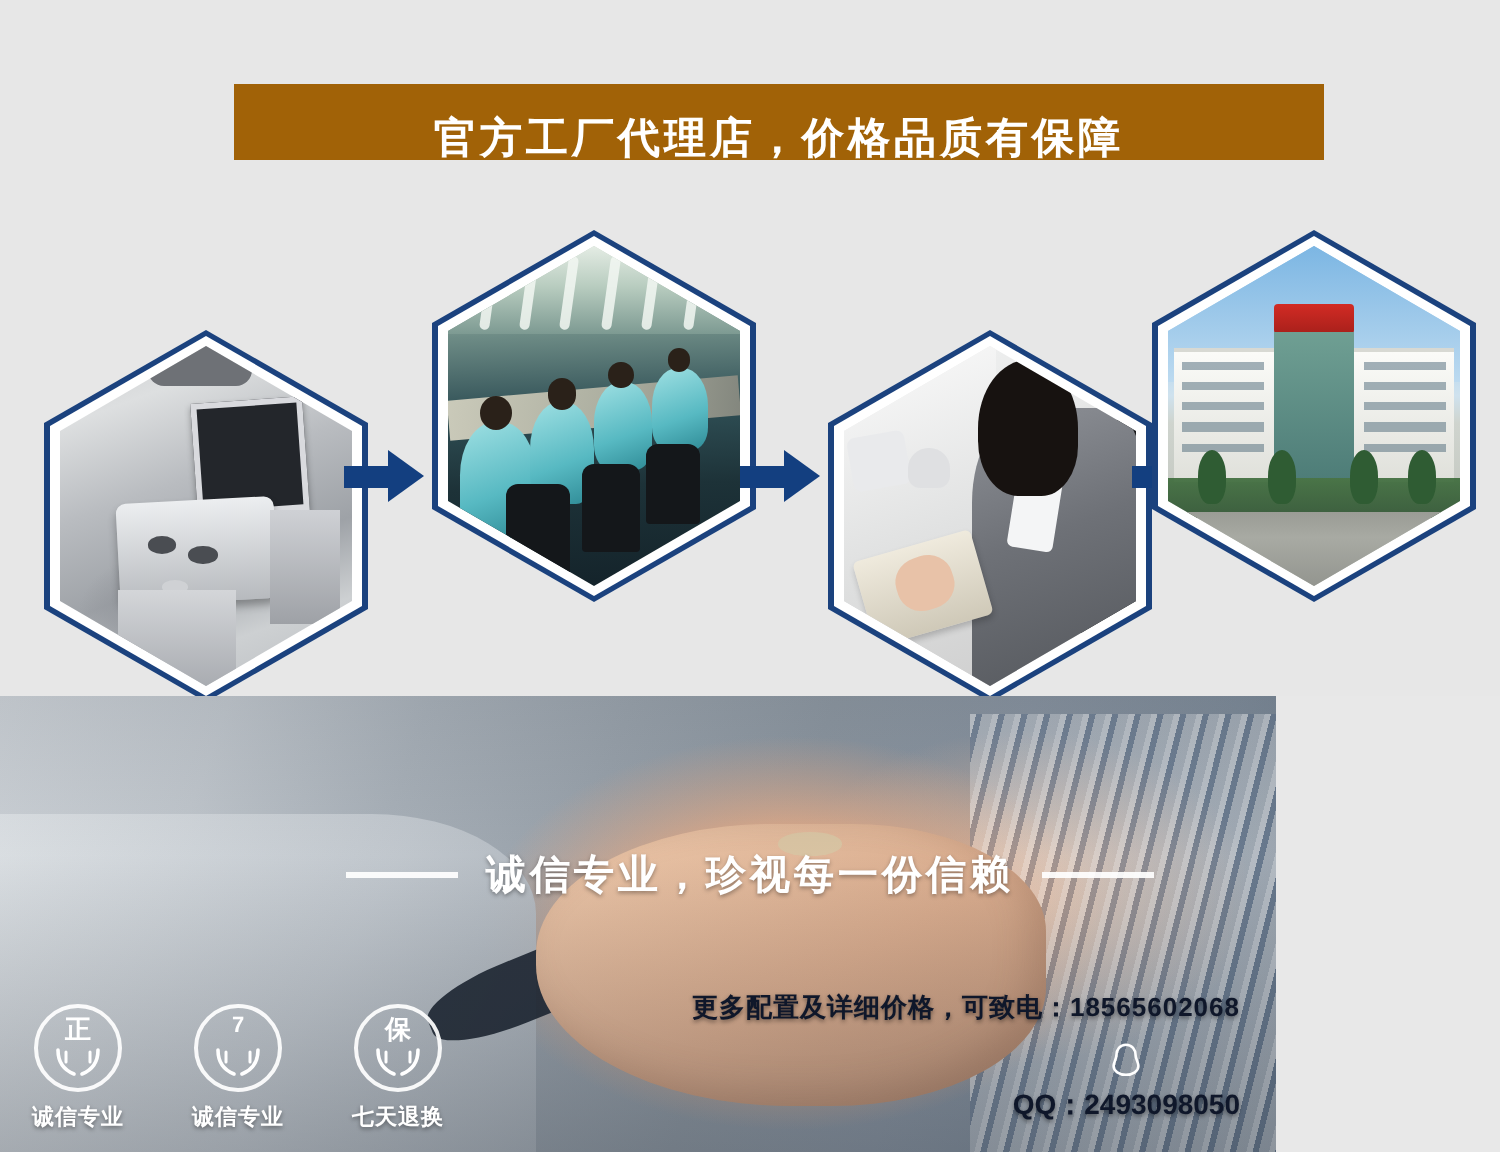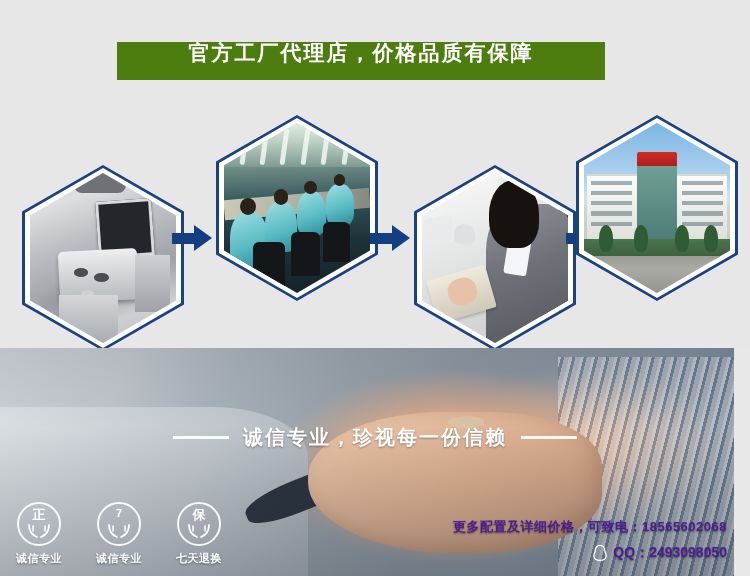--- a/index.html
+++ b/index.html
@@ -25,25 +25,25 @@
     left: 0; top: 0;
     width: 750px;
     height: 348px;
     background: #e7e7e7;
   }
 
   .banner {
     position: absolute;
     left: 117px;
     top: 42px;
-    width: 488px;
+    width: 545px;
     height: 38px;
-    background: #4d7c0f;
+    background: #a16207;
     display: flex;
-    align-items: flex-start;
+    align-items: flex-end;
     justify-content: center;
   }
   .banner-text {
     color: #ffffff;
     font-size: 21px;
     font-weight: bold;
     letter-spacing: 2px;
     white-space: nowrap;
     line-height: 1;
   }
@@ -324,21 +324,21 @@
     border-top: 13px solid transparent;
     border-bottom: 13px solid transparent;
     border-left: 18px solid #133f80;
   }
 
   
   .bottom-section {
     position: absolute;
     left: 0;
     top: 348px;
-    width: 734px;
+    width: 638px;
     height: 228px;
     overflow: hidden;
     background: #8e959c;
   }
   .handshake {
     position: absolute;
     inset: 0;
     background:
       radial-gradient(ellipse 34% 60% at 62% 52%, #e8bd9f 0%, #d9a98b 38%, rgba(200,160,135,0) 72%),
       radial-gradient(ellipse 26% 52% at 80% 44%, #e3b89a 0%, rgba(210,170,145,0) 70%),
@@ -472,24 +472,24 @@
   .badge-hands {
     position: absolute;
     left: 50%;
     bottom: 5px;
     transform: translateX(-50%);
   }
 
   
   .contact {
     position: absolute;
-    right: 7px;
+    right: 18px;
     bottom: 14px;
     text-align: right;
-    color: #4c1d95;
+    color: #0f172a;
   }
   .contact-line1 {
     font-size: 13px;
     font-weight: bold;
     letter-spacing: .5px;
     white-space: nowrap;
     text-shadow: 0 1px 2px rgba(0,0,0,.45);
     margin-bottom: 8px;
   }
   .contact-line2 {
@@ -499,20 +499,21 @@
     gap: 6px;
     font-size: 14px;
     font-weight: bold;
     white-space: nowrap;
     text-shadow: 0 1px 2px rgba(0,0,0,.45);
   }
   .contact-item {
     display: flex;
     align-items: center;
     gap: 5px;
+    flex-direction: column;
   }
   .icon-svg { display: block; }
 </style>
 </head>
 <body>
 
 <div class="page">
 
   <div class="top-section">
 

